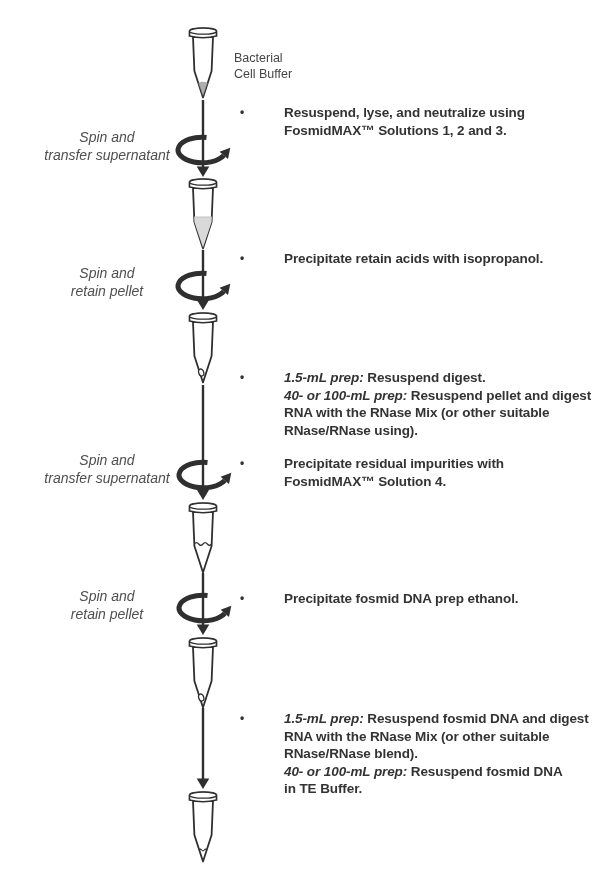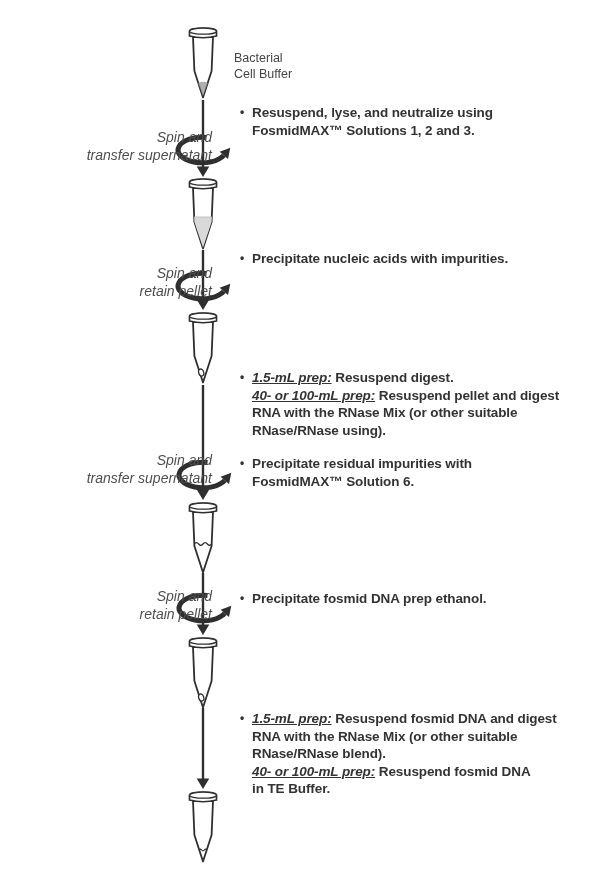--- a/index.html
+++ b/index.html
@@ -2,34 +2,34 @@
 <html><head>
 <meta charset="utf-8">
 <style>
   html,body{margin:0;padding:0;background:#fff;}
   .stage{
     position:relative;width:604px;height:875px;background:#ffffff;overflow:hidden;
     font-family:"Liberation Sans",sans-serif;
   }
   .gfx{position:absolute;left:0;top:0;}
   .side-label{
-    position:absolute;left:2px;width:210px;text-align:right;
+    position:absolute;left:2px;width:210px;text-align:center;
     font-style:italic;font-size:14px;line-height:17.5px;color:#4f4f4f;
   }
   .pellet-label{
     position:absolute;left:234px;top:51px;
     font-size:12.5px;line-height:15.5px;color:#454545;
   }
   .bullet{
     position:absolute;left:240px;display:flex;align-items:flex-start;
     color:#333333;font-weight:bold;font-size:13.5px;line-height:17.5px;letter-spacing:-0.1px;
   }
   .bullet .dot{flex:none;width:12px;font-size:12px;line-height:17.5px;}
-  .bullet .txt{white-space:pre;}
-  .it{font-style:italic;text-decoration:underline;}
+  .bullet .txt{white-space:pre;margin-left:32px;}
+  .it{font-style:italic;}
 </style>
 </head>
 <body>
 
 <div class="stage">
 
   <svg class="gfx" width="604" height="875" viewBox="0 0 604 875">
     <defs>
       <g id="tube-base">
         <path d="M -10 9 L -8.6 43 L 0 69.5 L 8.6 43 L 10 9 Z" fill="#ffffff" stroke="#2f2f2f" stroke-width="1.8" stroke-linejoin="round"></path>
@@ -128,33 +128,33 @@
     <div>retain pellet</div>
   </div>
 
   <div class="bullet" style="top:104px">
     <span class="dot">•</span>
     <span class="txt"><span>Resuspend, lyse, and neutralize using
 FosmidMAX™ Solutions 1, 2 and 3.</span></span>
   </div>
   <div class="bullet" style="top:250px">
     <span class="dot">•</span>
-    <span class="txt"><span>Precipitate nucleic acids with impurities.</span></span>
+    <span class="txt"><span>Precipitate retain acids with isopropanol.</span></span>
   </div>
   <div class="bullet" style="top:369px">
     <span class="dot">•</span>
     <span class="txt"><span class="it">1.5-mL prep:</span><span> Resuspend digest.
 </span><span class="it">40- or 100-mL prep:</span><span> Resuspend pellet and digest
 RNA with the RNase Mix (or other suitable
 RNase/RNase using).</span></span>
   </div>
   <div class="bullet" style="top:455px">
     <span class="dot">•</span>
     <span class="txt"><span>Precipitate residual impurities with
-FosmidMAX™ Solution 6.</span></span>
+FosmidMAX™ Solution 4.</span></span>
   </div>
   <div class="bullet" style="top:590px">
     <span class="dot">•</span>
     <span class="txt"><span>Precipitate fosmid DNA prep ethanol.</span></span>
   </div>
   <div class="bullet" style="top:710px">
     <span class="dot">•</span>
     <span class="txt"><span class="it">1.5-mL prep:</span><span> Resuspend fosmid DNA and digest
 RNA with the RNase Mix (or other suitable
 RNase/RNase blend).

